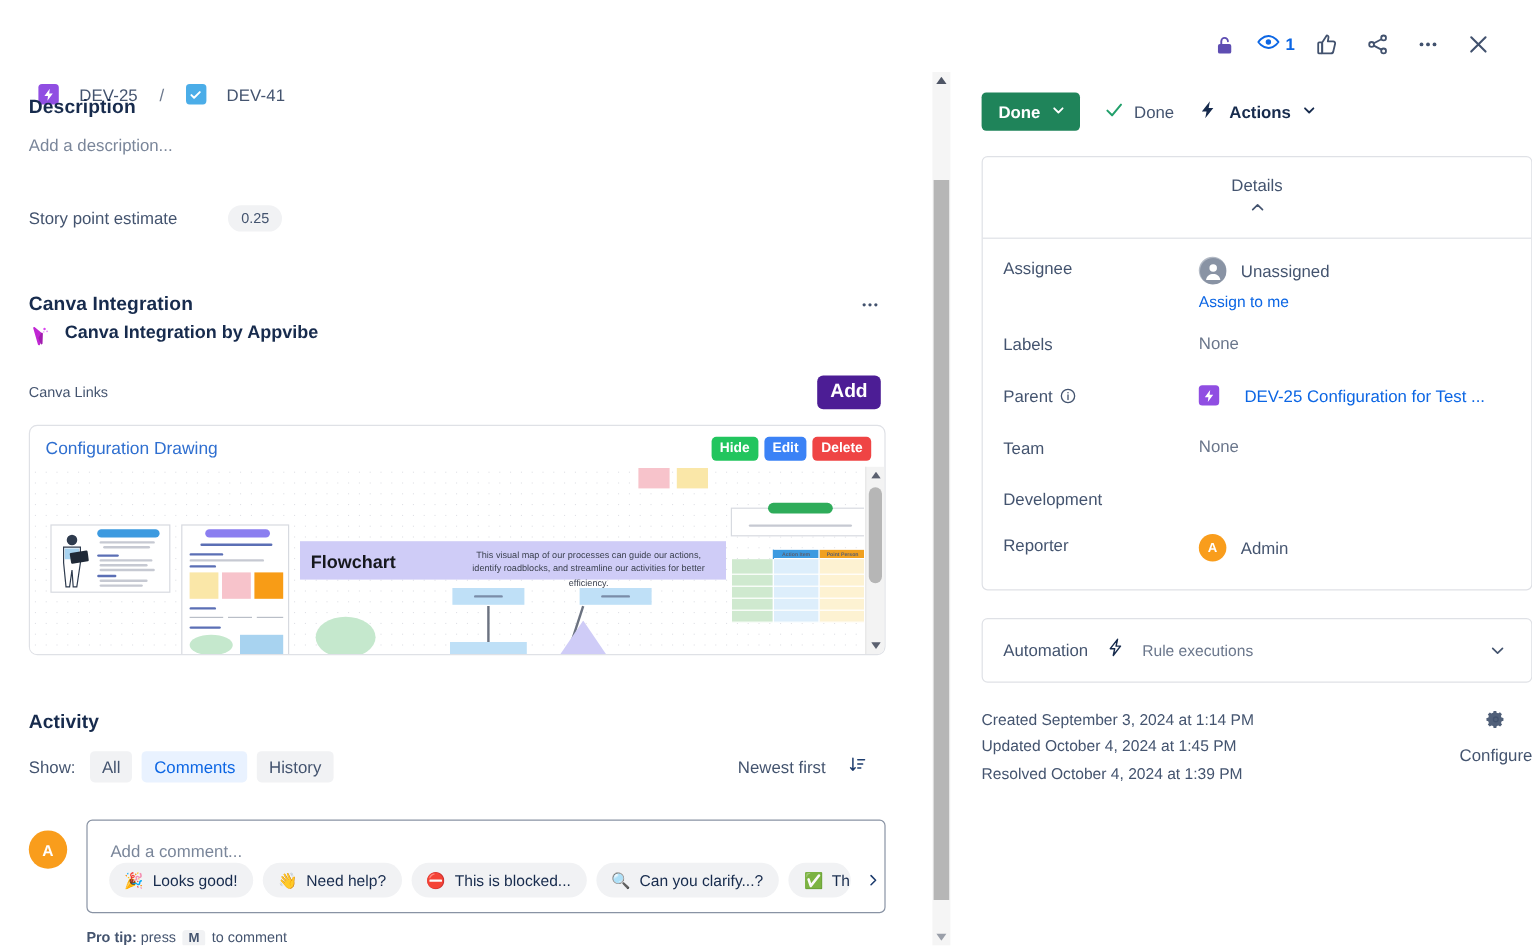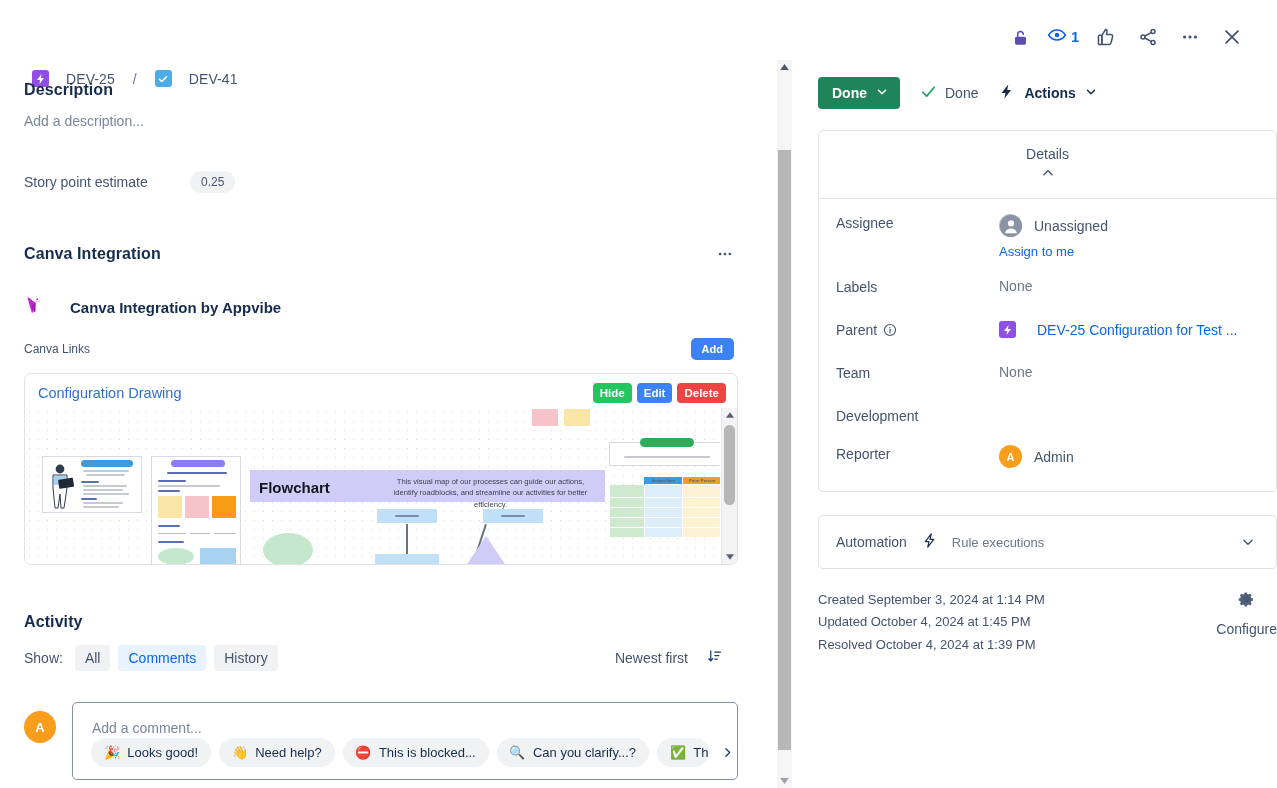--- a/index.html
+++ b/index.html
@@ -35,27 +35,27 @@
   h3.sec { font-size: 16px; font-weight: 600; color: #172b4d; letter-spacing: .1px; }
   .desc-head { margin-top: 23px; }
   .desc-placeholder { margin-top: 14px; font-size: 14px; color: #7a869a; }
 
   .spe-row { margin-top: 42px; display: flex; align-items: center; }
   .spe-label { font-size: 14px; color: #44546f; width: 166px; }
   .spe-value { font-size: 12px; color: #44546f; background: #f1f2f4; border-radius: 11px; padding: 4px 11px; }
 
   .canva-head-row { margin-top: 48px; display: flex; align-items: center; justify-content: space-between; }
   .dots-btn { width: 26px; height: 26px; display: flex; align-items: center; justify-content: center; cursor: pointer; border-radius: 4px; }
-  .app-row { margin-top: 27px; display: flex; align-items: flex-end; gap: 24px; }
+  .app-row { margin-top: 2px; display: flex; align-items: flex-start; gap: 8px; }
   .canva-logo { width: 22px; height: 22px; position: relative; flex: none; }
   .app-name { font-size: 15px; font-weight: 600; color: #172b4d; }
 
   .links-row { margin-top: 22px; display: flex; align-items: center; justify-content: space-between; padding-right: 4px; }
   .links-label { font-size: 12px; color: #44546f; font-weight: 400; }
-  .add-btn { background: #3b82f6; color: #fff; font-size: 11px; font-weight: 600; border: none; border-radius: 5px; padding: 5px 11px; cursor: pointer; }
+  .add-btn { background: #4c1d95; color: #fff; font-size: 16px; font-weight: 600; border: none; border-radius: 5px; padding: 5px 11px; cursor: pointer; }
 
   .embed-card { margin-top: 13px; border: 1px solid #dfe1e6; border-radius: 7px; height: 192px; position: relative; overflow: hidden; background: #fff; }
   .embed-header { display: flex; align-items: center; justify-content: space-between; padding: 9px 11px 0 13px; }
   .embed-title { font-size: 14.5px; color: #2f6fd0; cursor: pointer; }
   .embed-btns { display: flex; gap: 5px; }
   .e-btn { font-size: 11.5px; font-weight: 600; color: #fff; border: none; border-radius: 4px; padding: 4px 7px; cursor: pointer; }
   .e-hide { background: #22c55e; }
   .e-edit { background: #3b82f6; }
   .e-del { background: #ef4444; }
 

